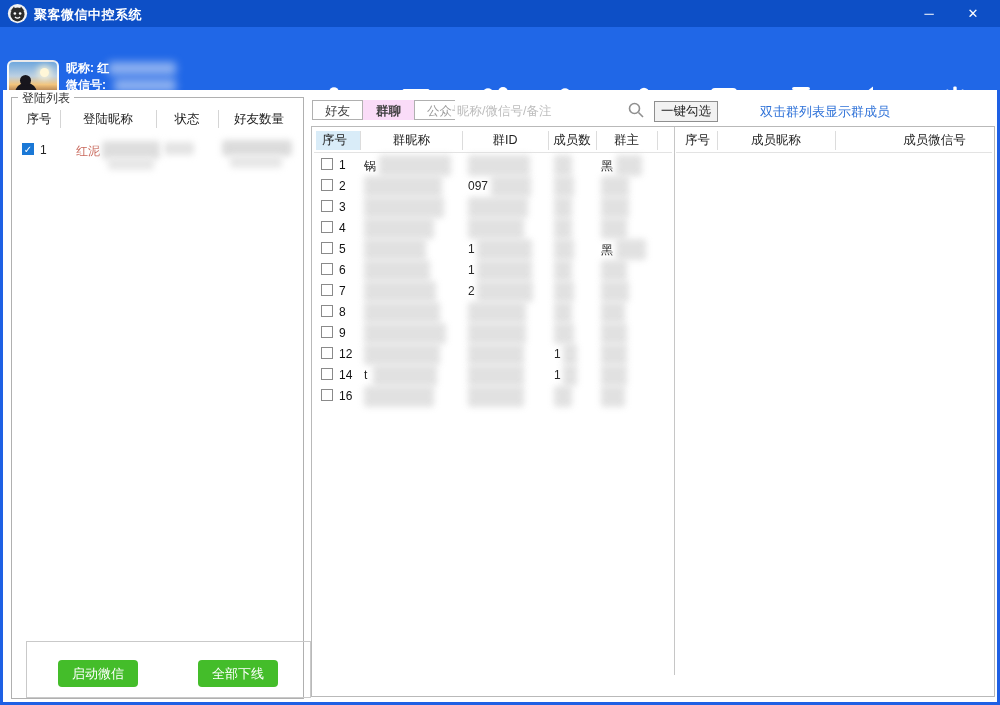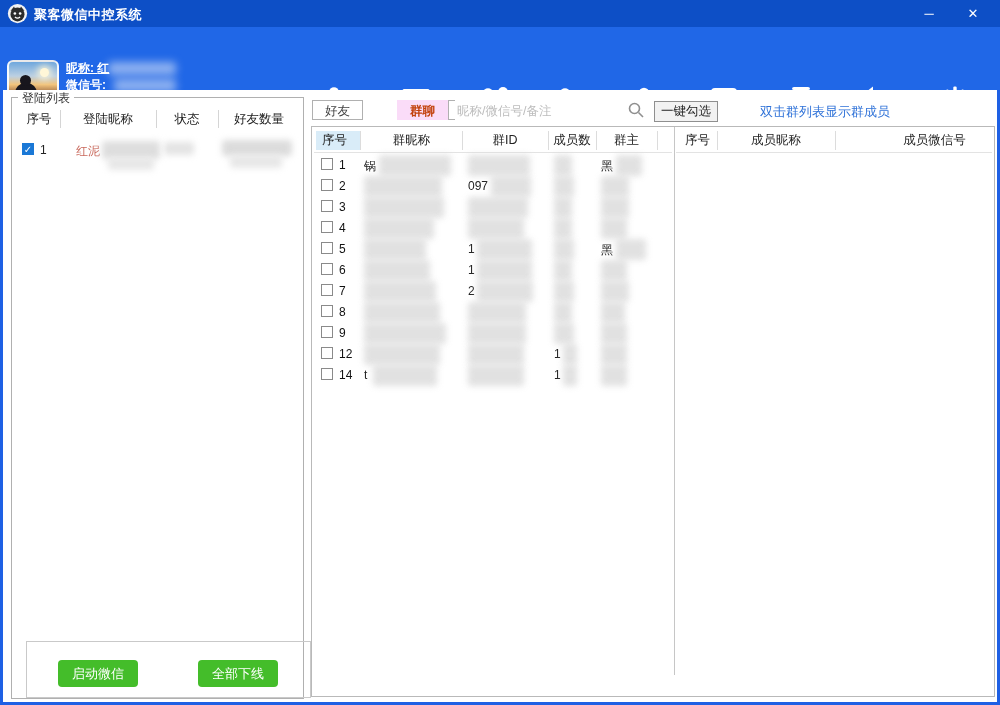--- a/index.html
+++ b/index.html
@@ -15,21 +15,21 @@
   
   .header{position:absolute;left:0;top:27px;width:1000px;height:63px;background:#2067e7;}
   .avatar{position:absolute;left:7px;top:33px;width:52px;height:51px;border-radius:6px;
           border:2px solid rgba(255,255,255,.9);box-sizing:border-box;overflow:hidden;
           background:linear-gradient(180deg,#6fa7dd 0%,#bcd0e2 30%,#f2c47c 48%,#a8764a 64%,#3a3540 82%,#23222e 100%);}
   .avatar .sun{position:absolute;right:8px;top:6px;width:9px;height:9px;border-radius:50%;
           background:#fff7d8;box-shadow:0 0 6px 3px rgba(255,247,216,.8);}
   .avatar .sil{position:absolute;left:6px;bottom:-4px;width:22px;height:30px;border-radius:10px 10px 0 0;background:#18161d;}
   .avatar .sil:before{content:"";position:absolute;left:5px;top:-8px;width:11px;height:11px;border-radius:50%;background:#18161d;}
   .plines{position:absolute;left:66px;top:33px;color:#fff;font-size:12px;font-weight:bold;}
-  .pline{height:17px;line-height:17px;position:relative;white-space:nowrap;text-decoration:underline;}
+  .pline{height:17px;line-height:17px;position:relative;white-space:nowrap;}
   .blob{position:absolute;border-radius:3px;filter:blur(3px);}
   .blob.onblue{background:rgba(235,240,250,.55);filter:blur(4px);}
   
   .toolbar{position:absolute;left:300px;top:27px;height:63px;right:0;}
   .titem{position:absolute;top:31px;width:78px;text-align:center;cursor:pointer;}
   .ticon{height:28px;line-height:28px;}
   .ticon svg{vertical-align:top;}
   .tlabel{color:#fff;font-size:12.5px;font-weight:bold;margin-top:2px;white-space:nowrap;}
   .tunder{position:absolute;left:50%;margin-left:-24px;bottom:-9px;width:48px;height:4px;border-radius:2px;background:#fff;}
   
@@ -48,21 +48,21 @@
   .cb.checked{background:#1a78d6;border-color:#1a78d6;}
   .btnbox{position:absolute;left:14px;top:543px;width:285px;height:57px;border:1px solid #c9c9c9;box-sizing:border-box;}
   .gbtn{position:absolute;top:18px;width:80px;height:27px;background:#44bd2a;color:#fff;border:none;border-radius:4px;
         font-size:13px;font-family:inherit;cursor:pointer;}
   .gbtn.start{left:31px}.gbtn.offline{left:171px}
   
   .tabs{position:absolute;left:309px;top:10px;height:22px;font-size:12.5px;}
   .tab{display:inline-block;height:20px;line-height:20px;padding:0 12px;border:1px solid #b0b0b0;background:#fff;
        color:#444;margin-right:0;cursor:pointer;box-sizing:border-box;vertical-align:top;}
   .tab.t2{color:#999;}
-  .tab.active{background:#fadcf8;border-color:#fadcf8;color:#c2410c;font-weight:bold;margin-left:34px;}
+  .tab.active{background:#fadcf8;border-color:#fadcf8;color:#404040;font-weight:bold;}
   .search{position:absolute;left:452px;top:10px;width:168px;height:20px;border:none;outline:none;
           font-size:12.5px;color:#333;font-family:inherit;}
   .search::placeholder{color:#bcbcbc;}
   .magicon{position:absolute;left:625px;top:12px;}
   .selall{position:absolute;left:651px;top:11px;width:64px;height:21px;border:1px solid #8f8f8f;background:#f2f2f2;
           font-size:12.5px;color:#222;font-family:inherit;cursor:pointer;padding:0;}
   .hintlink{position:absolute;left:757px;top:13px;font-size:13px;color:#2f72d8;cursor:pointer;}
   .tablearea{position:absolute;left:308px;top:36px;width:684px;height:571px;border:1px solid #b9b9b9;box-sizing:border-box;}
   .vdivider{position:absolute;left:362px;top:0;width:1px;height:548px;background:#c6c6c6;}
   .ghead,.mhead{position:absolute;top:4px;height:21px;font-size:12.5px;color:#222;}
@@ -361,15 +361,23 @@
         <div class="grow">
     <span class="cb"></span>
     <span class="gnum">14</span>
   <span class="frag" style="left: 52px;">t</span>
           <span class="rblob" style="left: 61px; width: 64px;"></span>
           <span class="rblob" style="left: 156px; width: 56px;"></span>
           <span class="frag" style="left: 242px;">1</span>
           <span class="rblob" style="left: 251px; width: 14px;"></span>
           <span class="rblob" style="left: 289px; width: 26px;"></span>
         </div>
+        <div class="grow">
+    <span class="cb"></span>
+    <span class="gnum">16</span>
+  <span class="rblob" style="left: 52px; width: 70px;"></span>
+          <span class="rblob" style="left: 156px; width: 56px;"></span>
+          <span class="rblob" style="left: 242px; width: 18px;"></span>
+          <span class="rblob" style="left: 289px; width: 24px;"></span>
+        </div>
       </div>
   </div>
 </div>
 
 </body></html>

